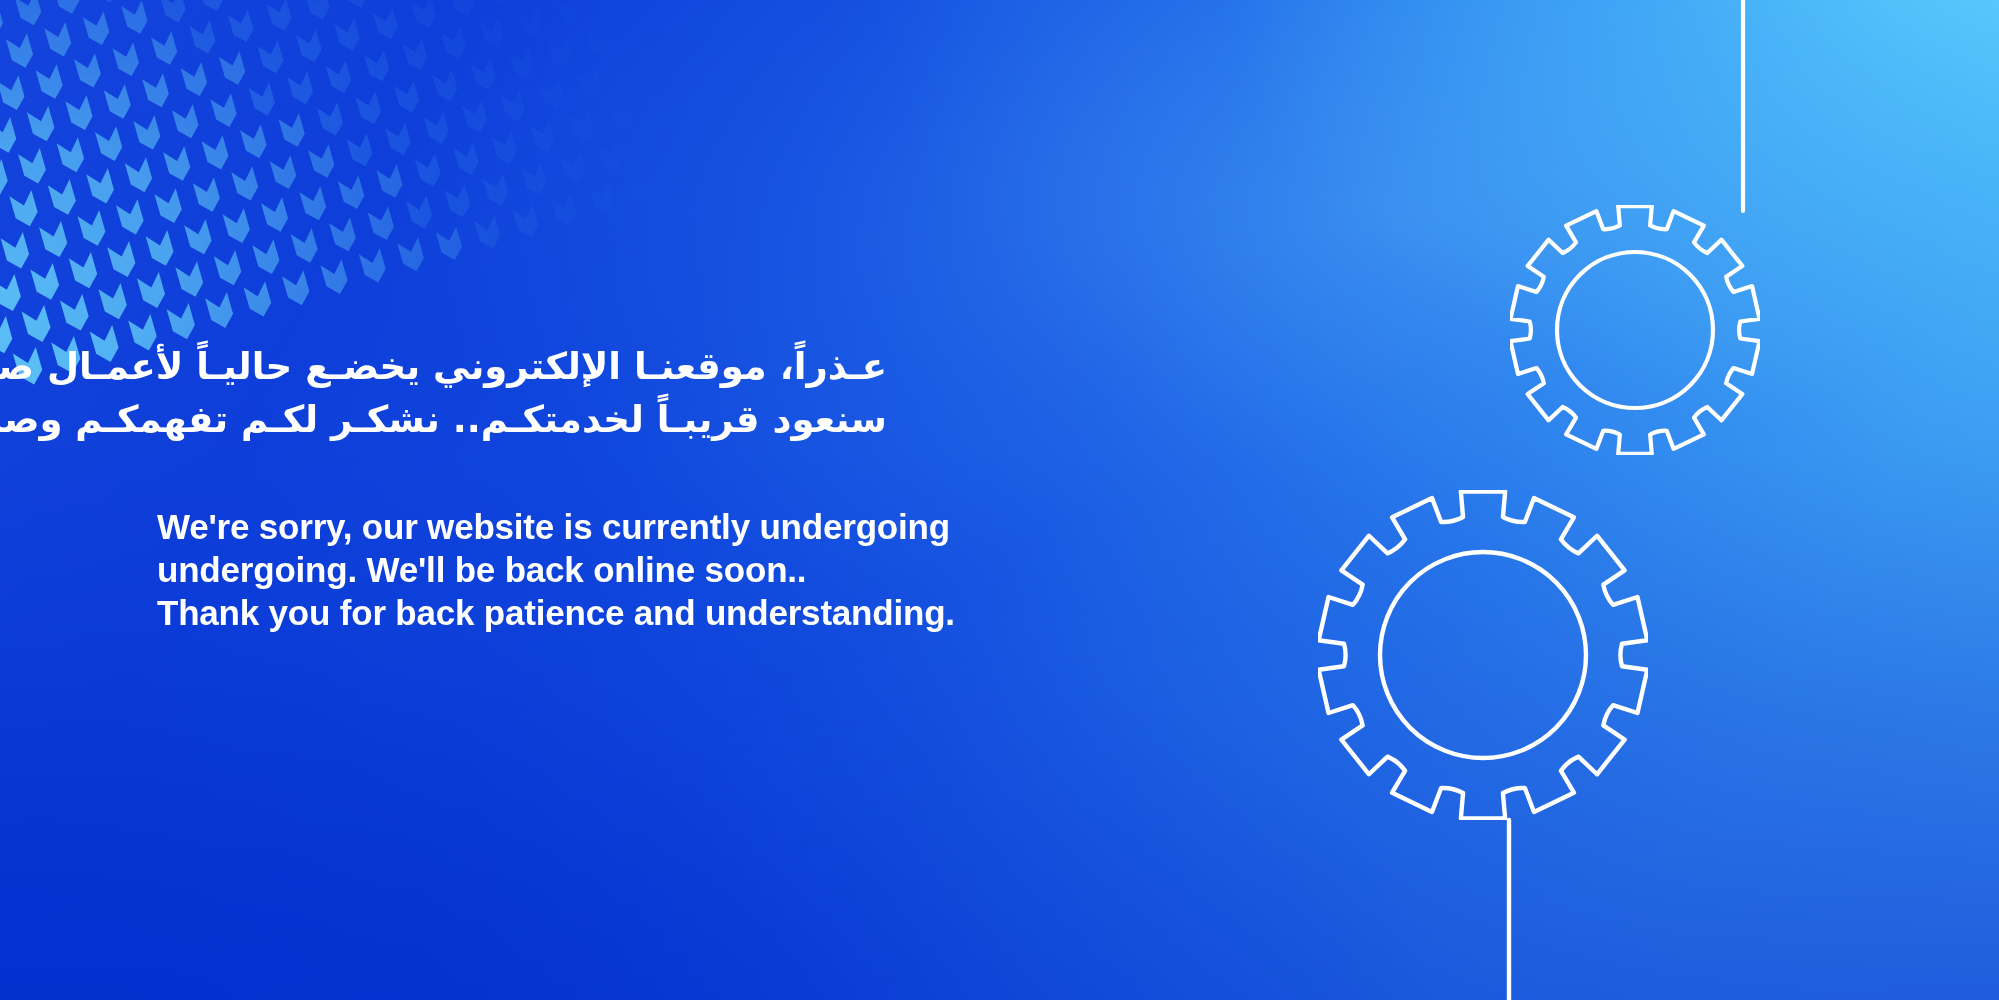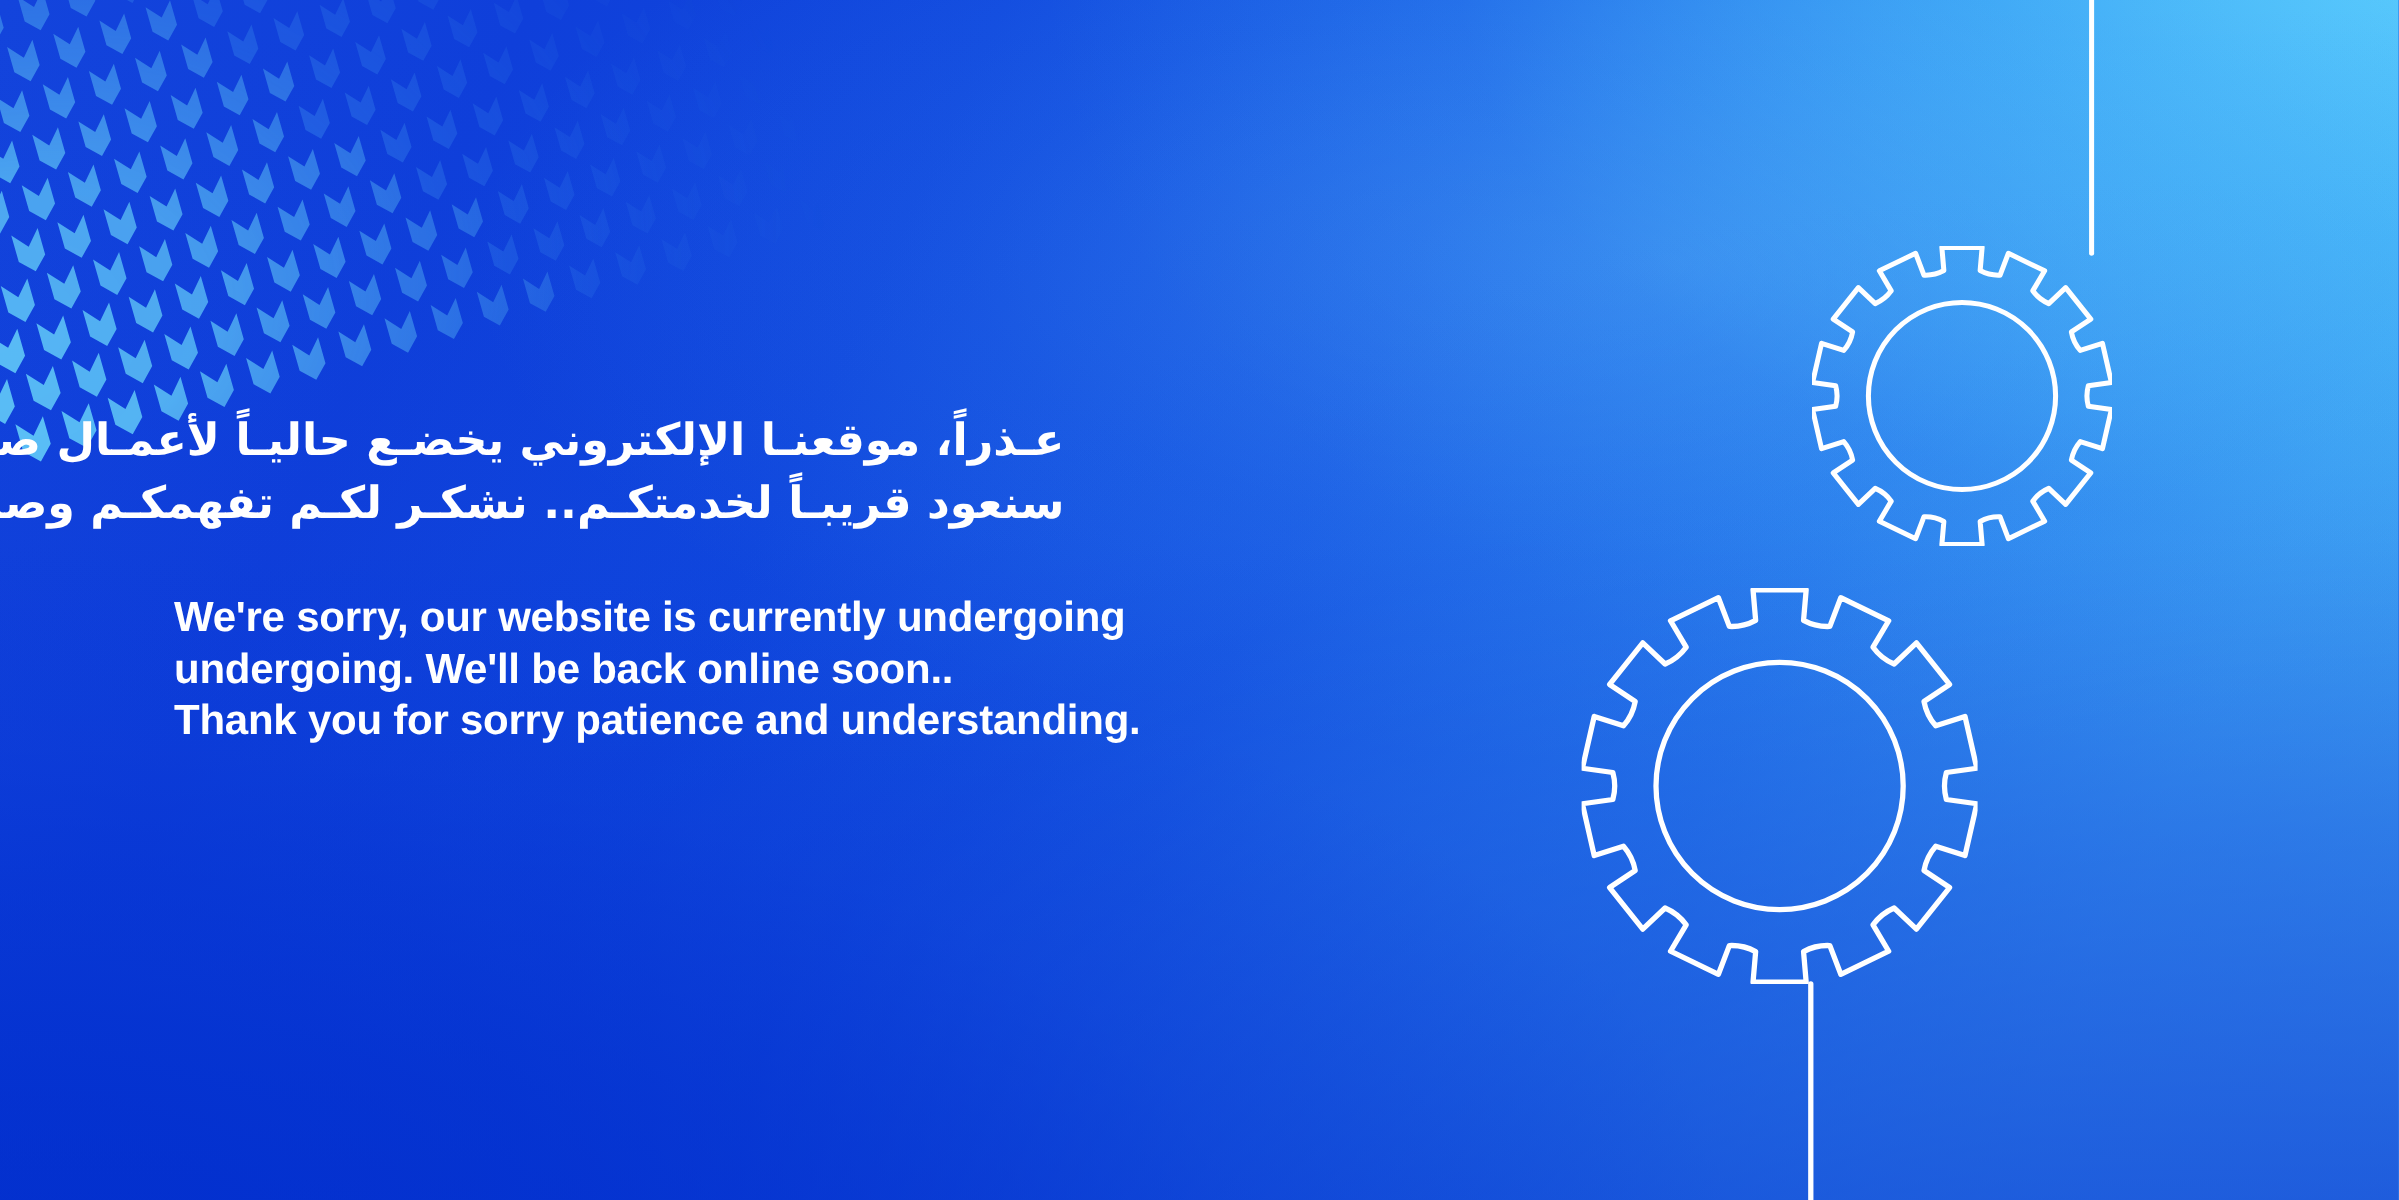--- a/index.html
+++ b/index.html
@@ -136,21 +136,21 @@
     font-weight: 700;
     font-size: 37px;
     line-height: 53px;
     letter-spacing: 0px;
     white-space: nowrap;
     margin: 0;
     width: 742px;
   }
 
   #english-paragraph {
-    margin: 0;
+    margin: 12px;
     padding-top: 47px;
   }
   .english-line {
     color: #ffffff;
     font-family: "Liberation Sans", sans-serif;
     font-weight: 700;
     font-size: 35px;
     line-height: 43px;
     letter-spacing: -0.2px;
     white-space: nowrap;
@@ -450,18 +450,18 @@
   <div id="message-block">
 
     <div>
       <p class="arabic-line">عـذراً، موقعنـا الإلكتروني يخضـع حاليـاً لأعمـال صيانــة.</p>
       <p class="arabic-line">سنعود قريبـاً لخدمتكـم.. نشكـر لكـم تفهمكـم وصبركـم</p>
     </div>
 
     <div id="english-paragraph">
       <p class="english-line">We're sorry, our website is currently undergoing</p>
       <p class="english-line">undergoing. We'll be back online soon..</p>
-      <p class="english-line">Thank you for sorry patience and understanding.</p>
+      <p class="english-line">Thank you for back patience and understanding.</p>
     </div>
 
   </div>
 
 </div>
 
 </body></html>

